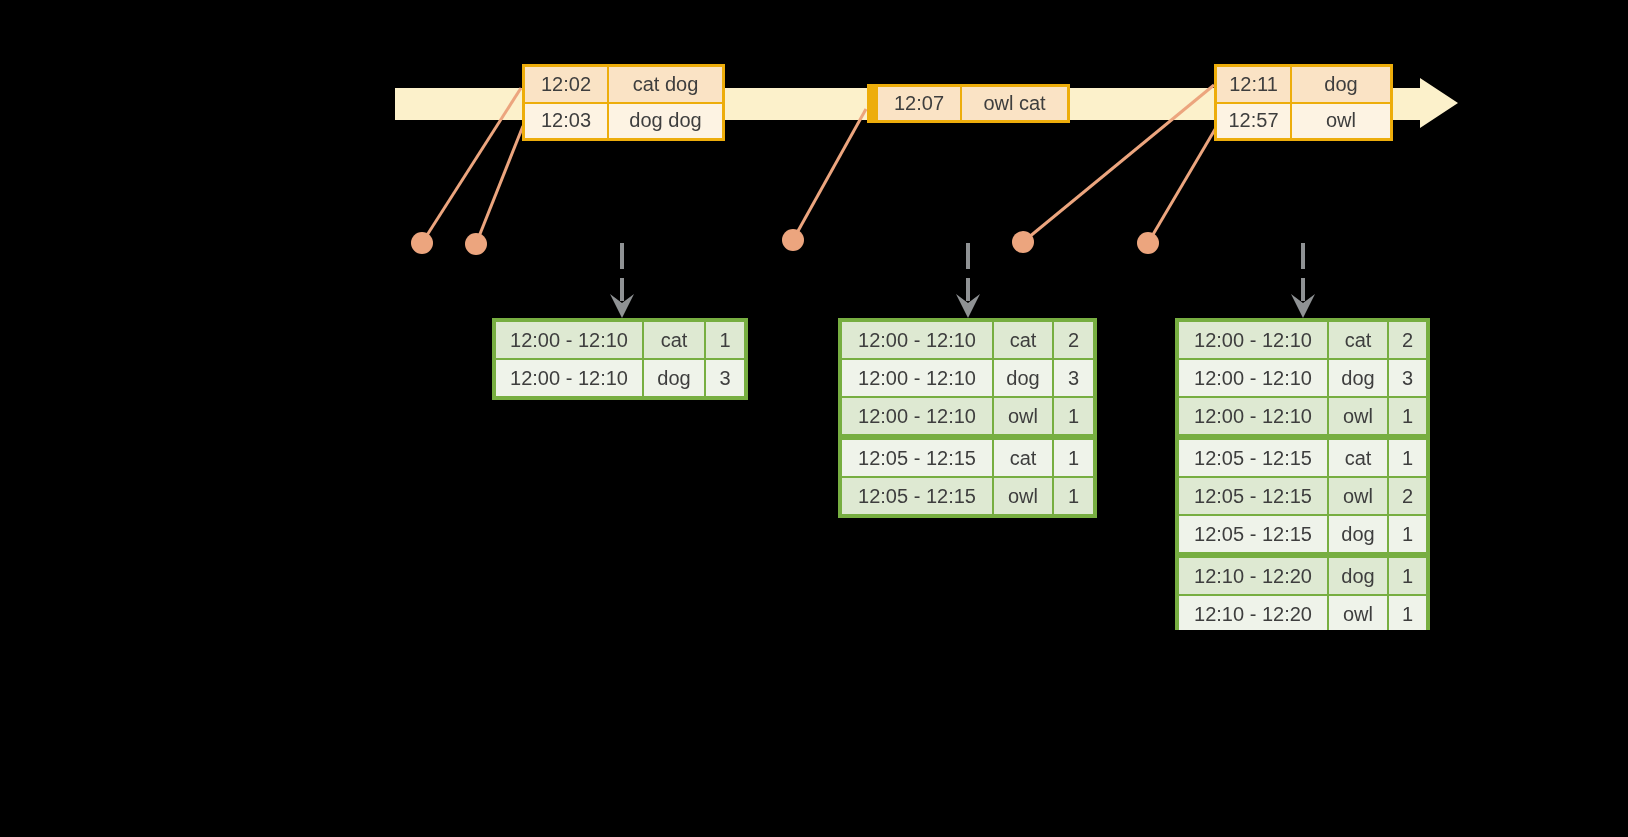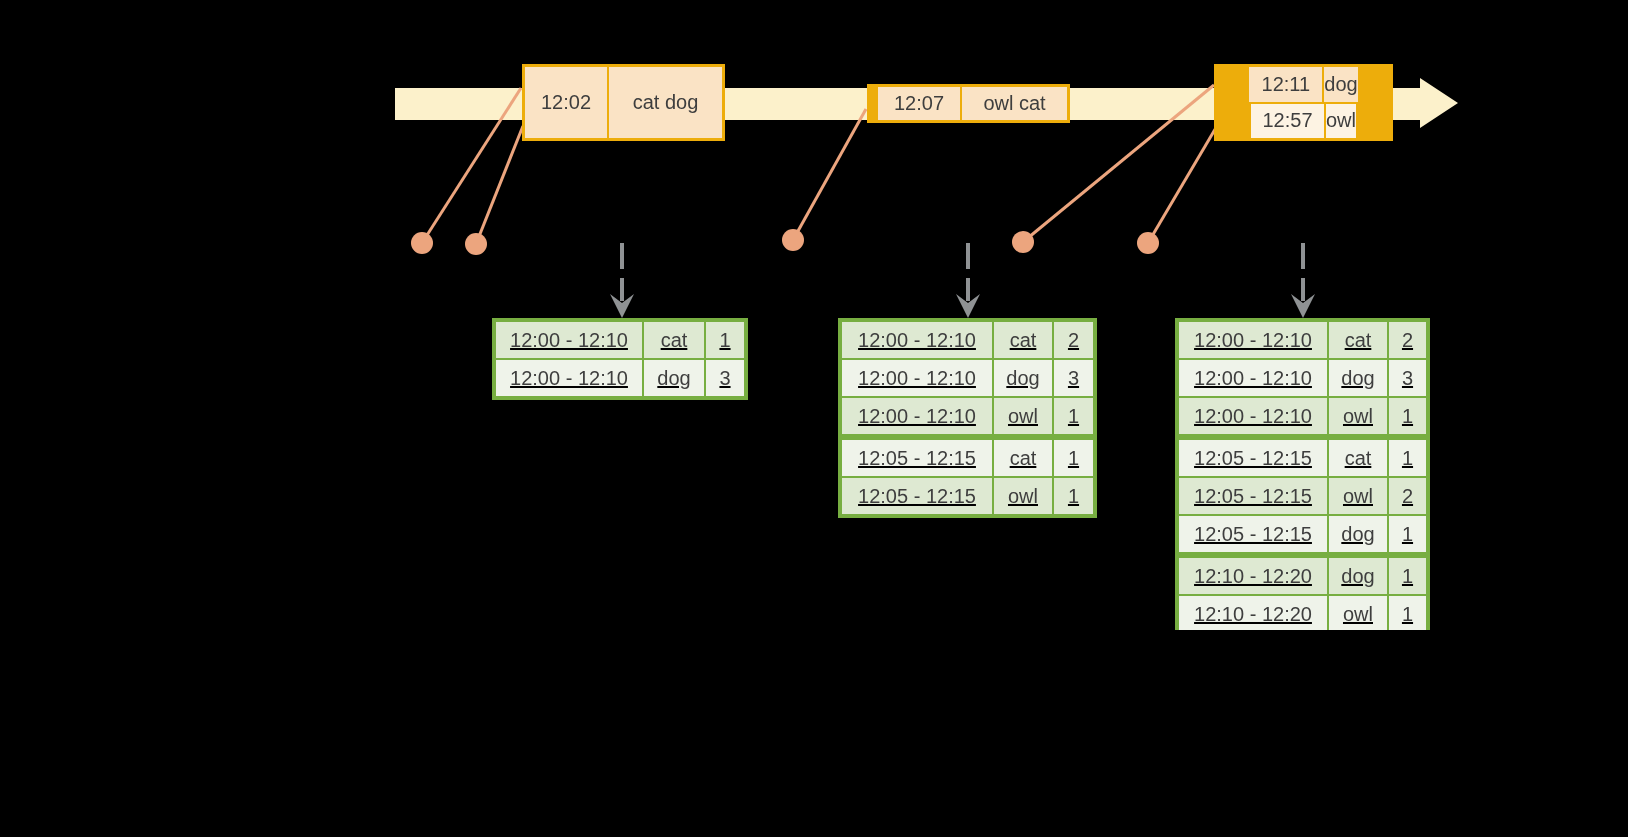--- a/index.html
+++ b/index.html
@@ -36,33 +36,33 @@
     font-size: 20px;
     color: var(--c-text, #3E3E3E);
   }
   .ev-row.odd  > div { background: var(--c-event-row-dark, #FAE3C5); }
   .ev-row.even > div { background: var(--c-event-row-light, #FDF3E3); }
   .ev-time { width: 82px; }
   .ev-words { flex: 1; }
 
   .et1 { left: 522px;  top: 64px; width: 203px; height: 77px; }
   .et2 { left: 867px;  top: 84px; width: 203px; height: 39px; padding-left: 8px; }
-  .et3 { left: 1214px; top: 64px; width: 179px; height: 77px; align-items: center; }
+  .et3 { left: 1214px; top: 64px; width: 179px; height: 77px; }
   .et3 .ev-time { width: 73px; }
 
   
   .result-table {
     position: absolute;
     background: var(--c-result-border, #77AE41);
     border: 4px solid var(--c-result-border, #77AE41);
     display: flex;
     flex-direction: column;
     gap: 2px;
   }
-  .res-row { display: flex; gap: 2px; height: 36px; text-decoration: underline; }
+  .res-row { display: flex; gap: 2px; height: 36px; }
   .res-row.group-start { margin-top: 4px; }
   .res-row > div {
     display: flex; align-items: center; justify-content: center;
     font-size: 20px;
     color: var(--c-text, #3E3E3E);
   }
   .res-row.odd  > div { background: var(--c-result-row-dark, #DEE9D2); }
   .res-row.even > div { background: var(--c-result-row-light, #EFF3EA); }
   .res-window { width: 146px; }
   .res-word   { flex: 1; }
@@ -111,20 +111,24 @@
     </g>
   </svg>
 
   <div class="event-table et1">
 
       <div class="ev-row odd">
         <div class="ev-time">12:02</div>
         <div class="ev-words">cat dog</div>
       </div>
 
+      <div class="ev-row even">
+        <div class="ev-time">12:03</div>
+        <div class="ev-words">dog dog</div>
+      </div>
     </div>
 
   <div class="event-table et2">
 
       <div class="ev-row odd">
         <div class="ev-time">12:07</div>
         <div class="ev-words">owl cat</div>
       </div>
     </div>
 

